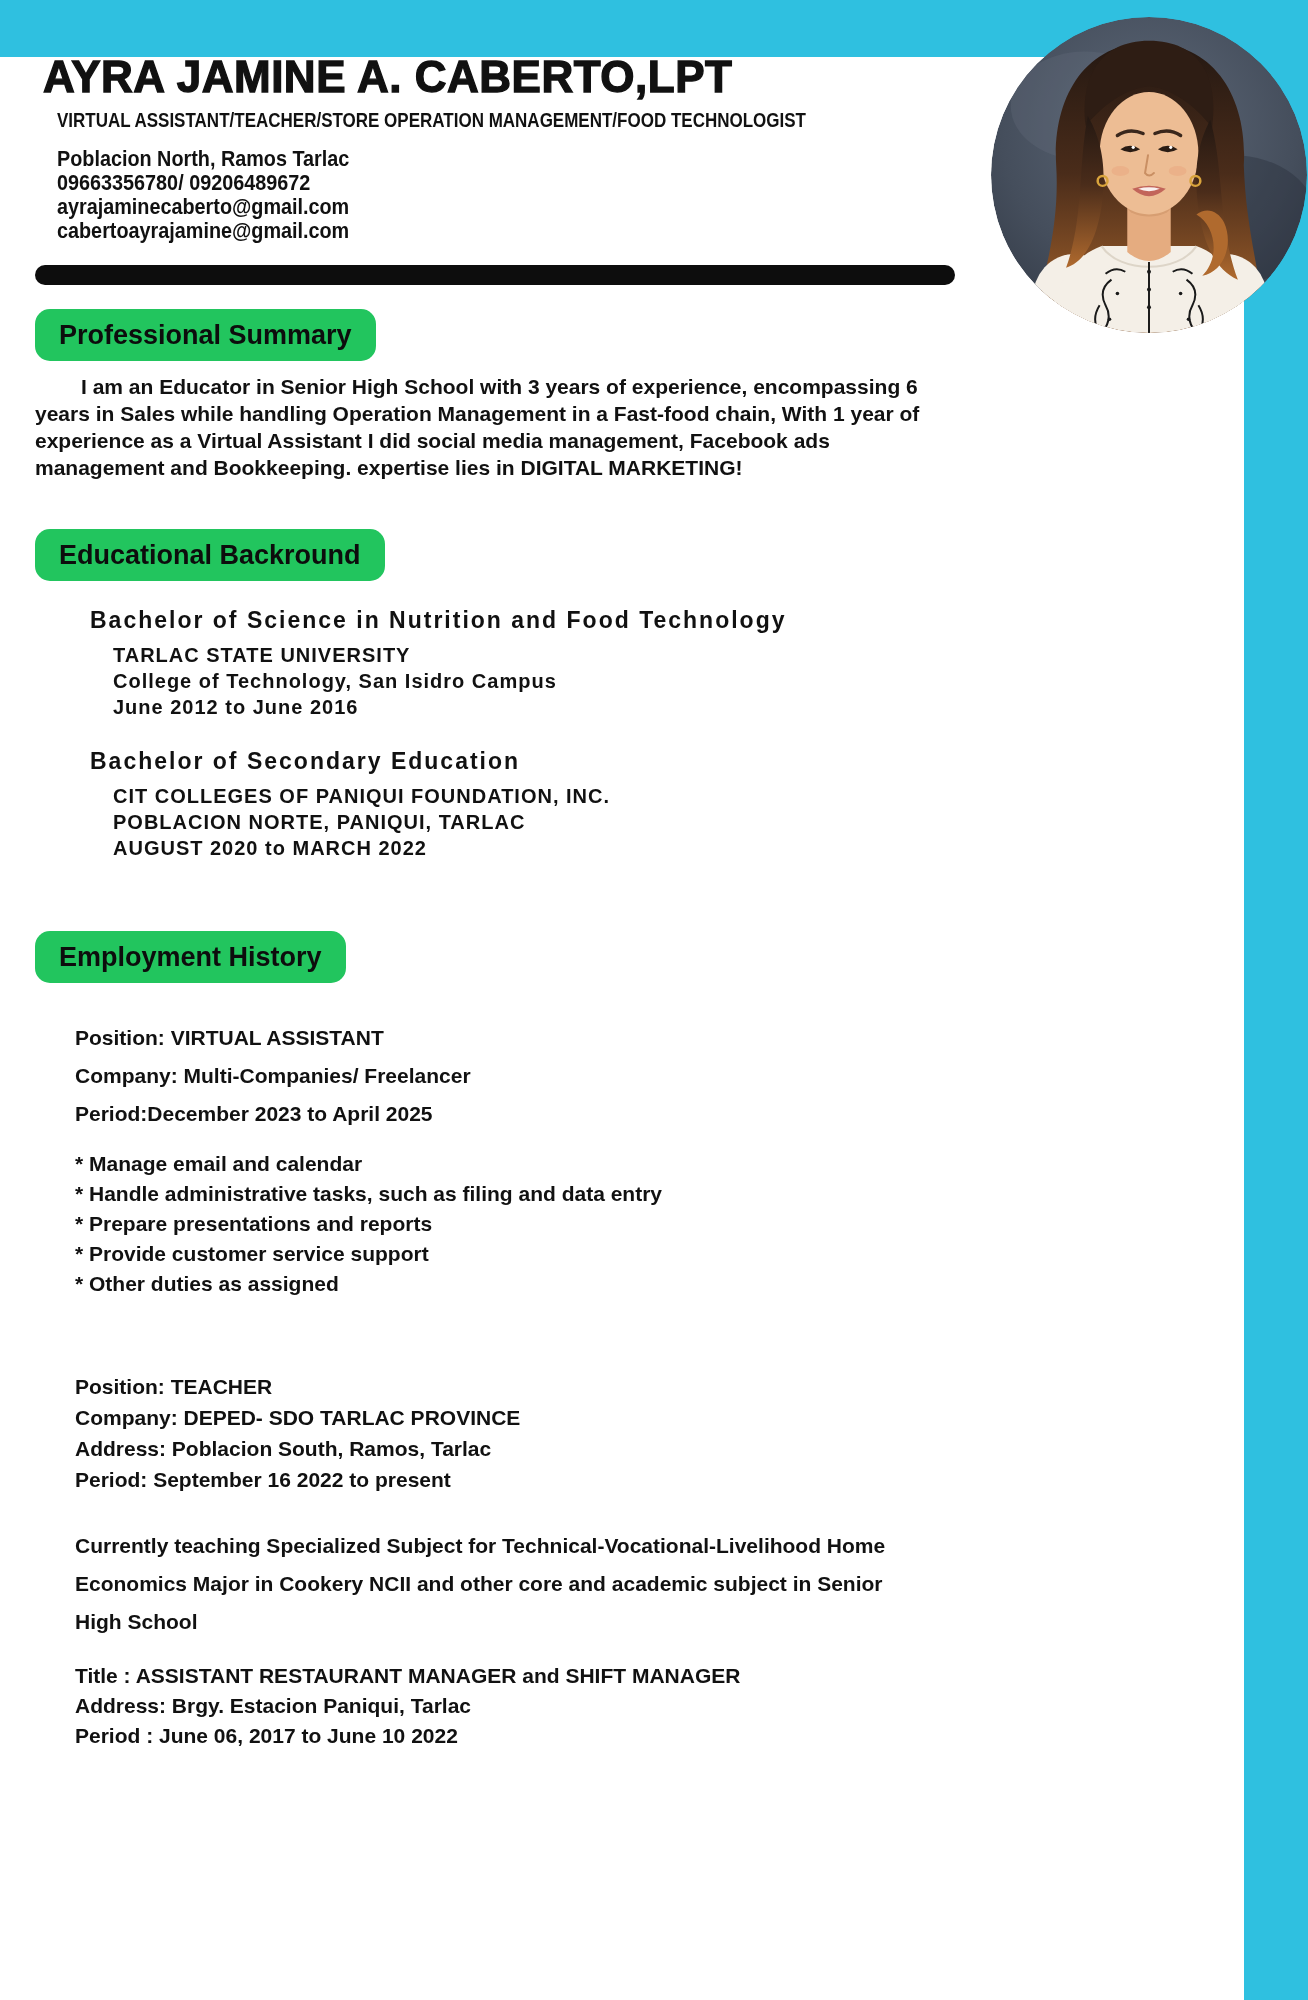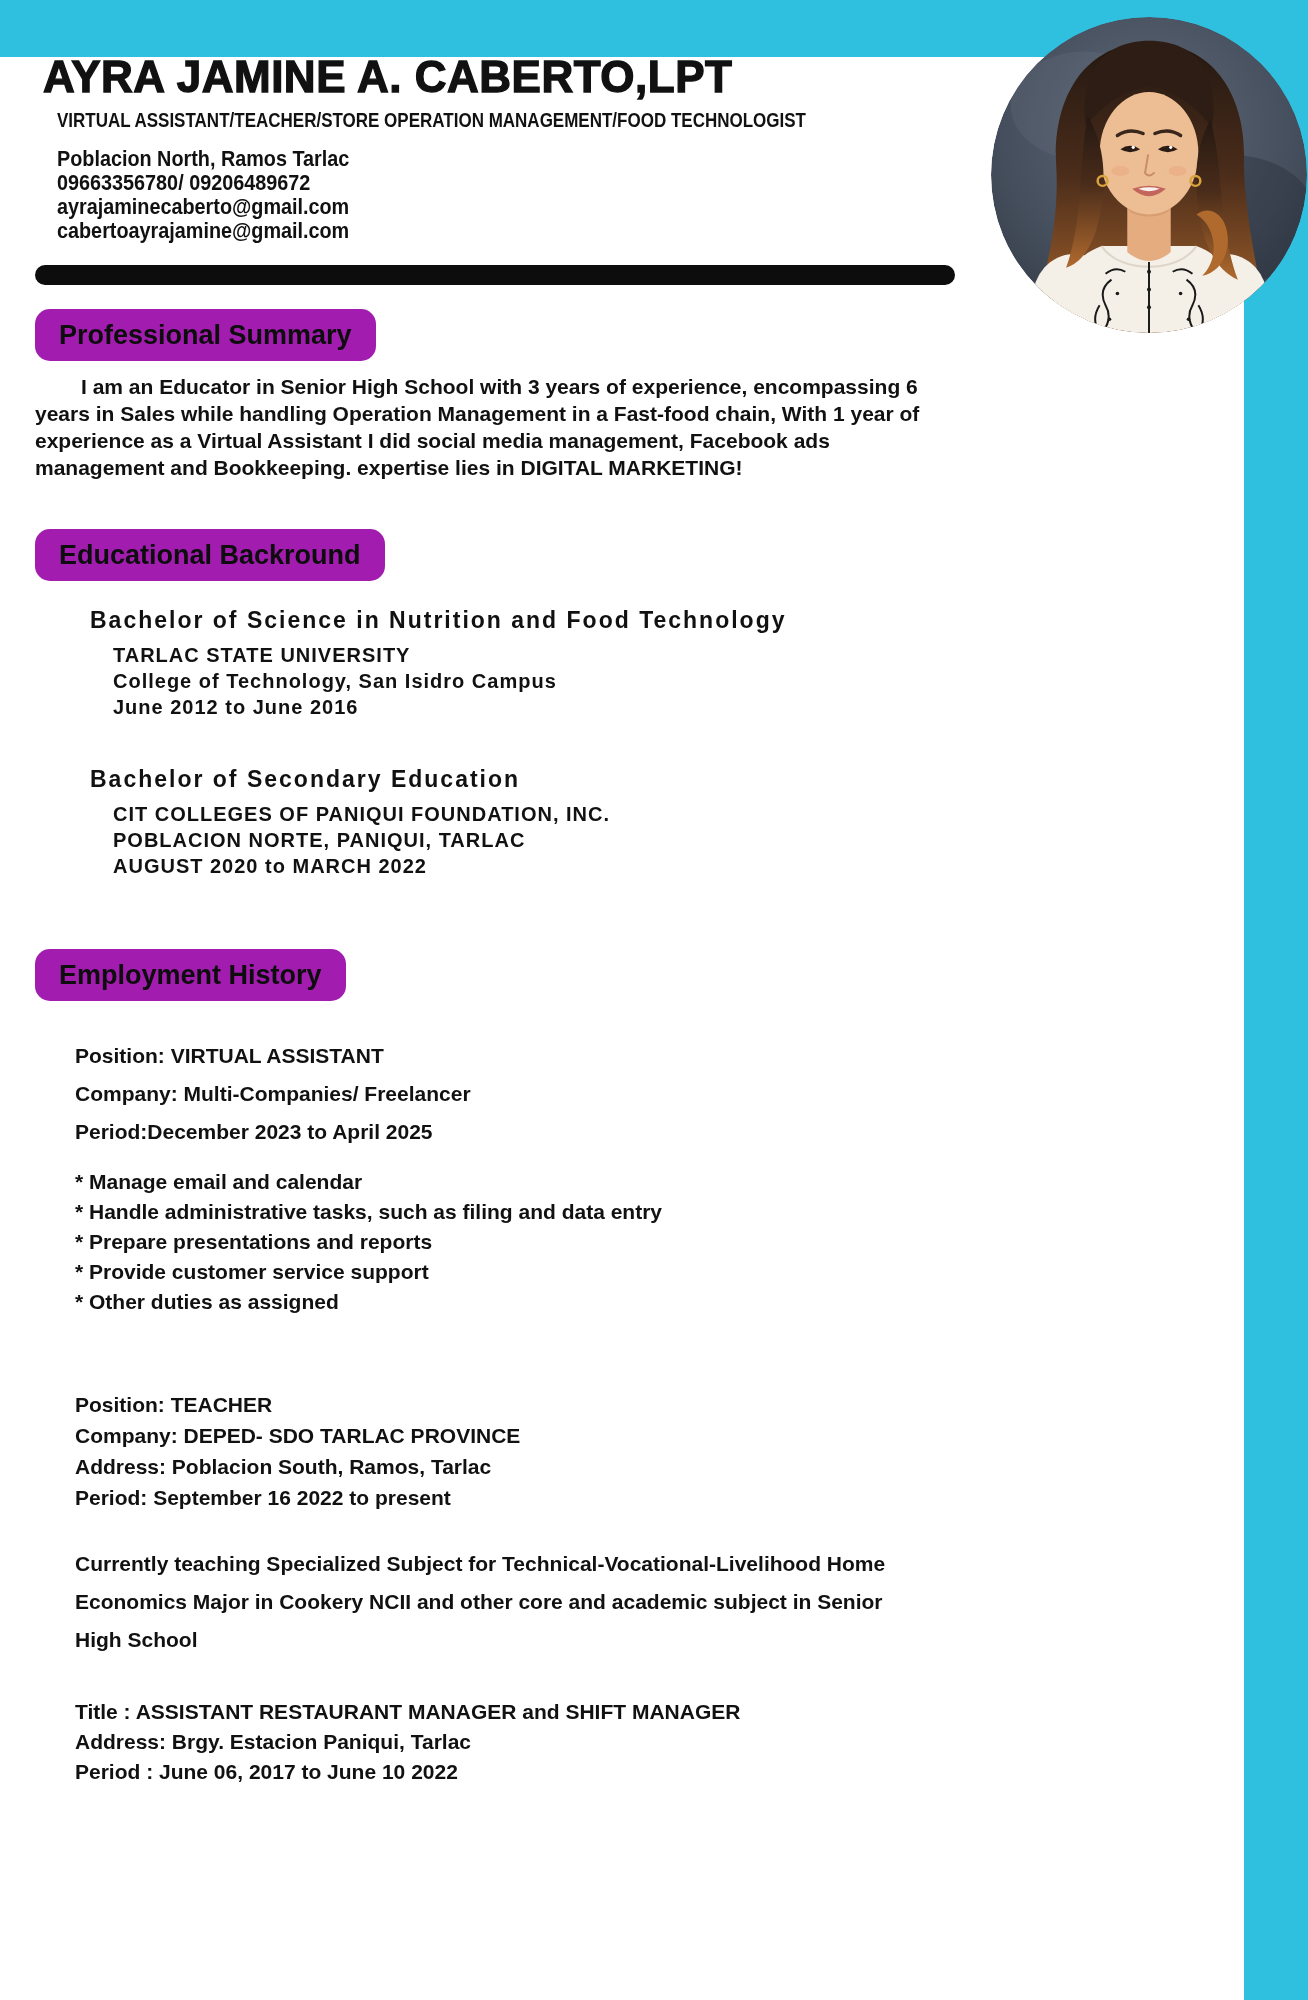--- a/index.html
+++ b/index.html
@@ -43,48 +43,48 @@
     font-size: 22px; line-height: 24px;
     transform: scaleX(0.9); transform-origin: left top;
   }
   .divider {
     margin-top: 22px;
     width: 920px; height: 20px; border-radius: 10px;
     background: #0d0d0d;
   }
   .badge {
     display: inline-block;
-    background: #a21caf; color: #0d0d0d;
+    background: #22c55e; color: #0d0d0d;
     font-size: 27px; line-height: 32px;
     padding: 10px 24px; border-radius: 15px;
     white-space: nowrap;
   }
   .badge-1 { margin-top: 24px; }
   .badge-2 { margin-top: 48px; }
   .badge-3 { margin-top: 70px; }
   .summary {
     margin: 12px 0 0 0;
     width: 905px; font-size: 21px; line-height: 27px;
     text-indent: 46px;
   }
   .degree {
     margin: 26px 0 0 55px;
     font-size: 23px; line-height: 26px; letter-spacing: 2px;
   }
   .edu-details {
     margin: 9px 0 0 78px;
     font-size: 20px; line-height: 26px; letter-spacing: 1px;
   }
-  .edu-entry-2 .degree { margin-top: 46px; }
+  .edu-entry-2 .degree { margin-top: 28px; }
   .job { margin-left: 40px; font-size: 21px; }
   .job-1-head { margin-top: 36px; line-height: 38px; }
   .job-1-duties { margin-top: 16px; line-height: 30px; }
   .job-2-head { margin-top: 72px; line-height: 31px; }
   .job-2-note { margin-top: 32px; line-height: 38px; width: 860px; }
-  .job-3-head { margin-top: 38px; line-height: 30px; }
+  .job-3-head { margin-top: 20px; line-height: 30px; }
 </style>
 </head>
 <body>
 
 <div class="page">
   <div class="top-band"></div>
   <div class="right-band"></div>
 
   <div class="photo">
     <svg viewBox="0 0 320 320">

